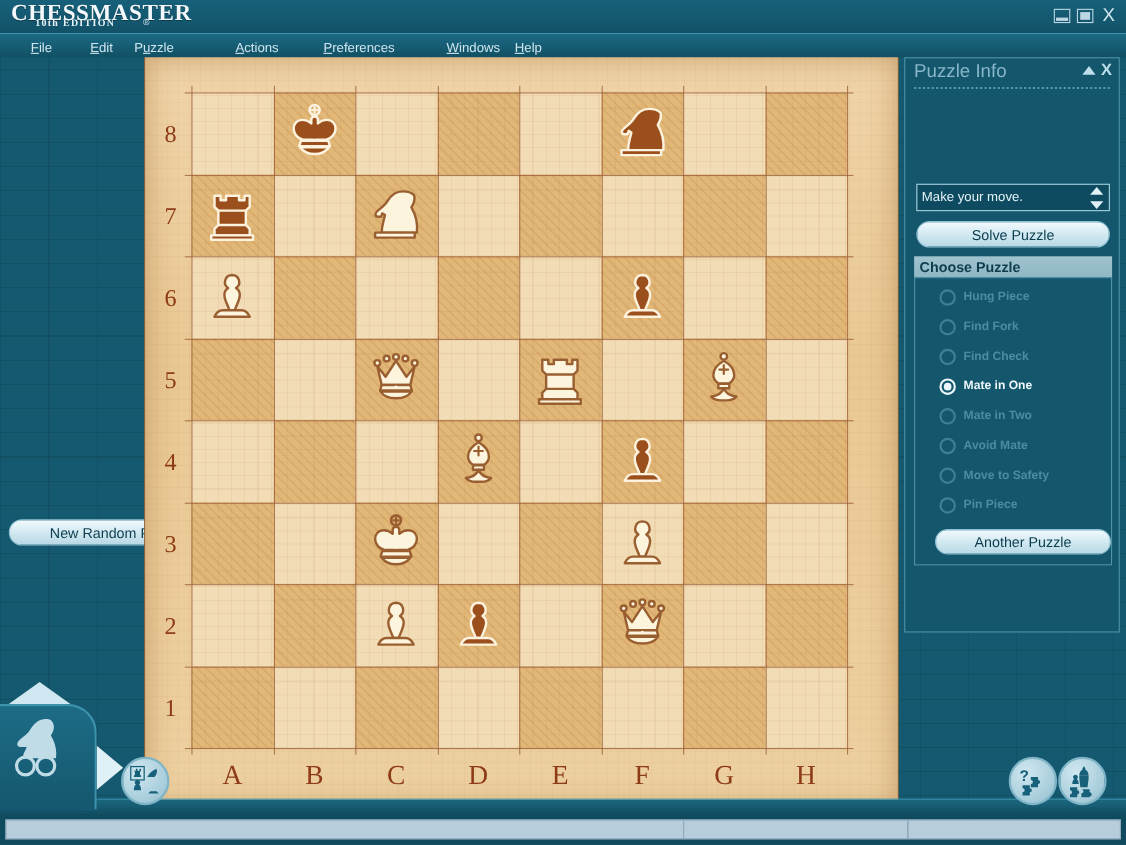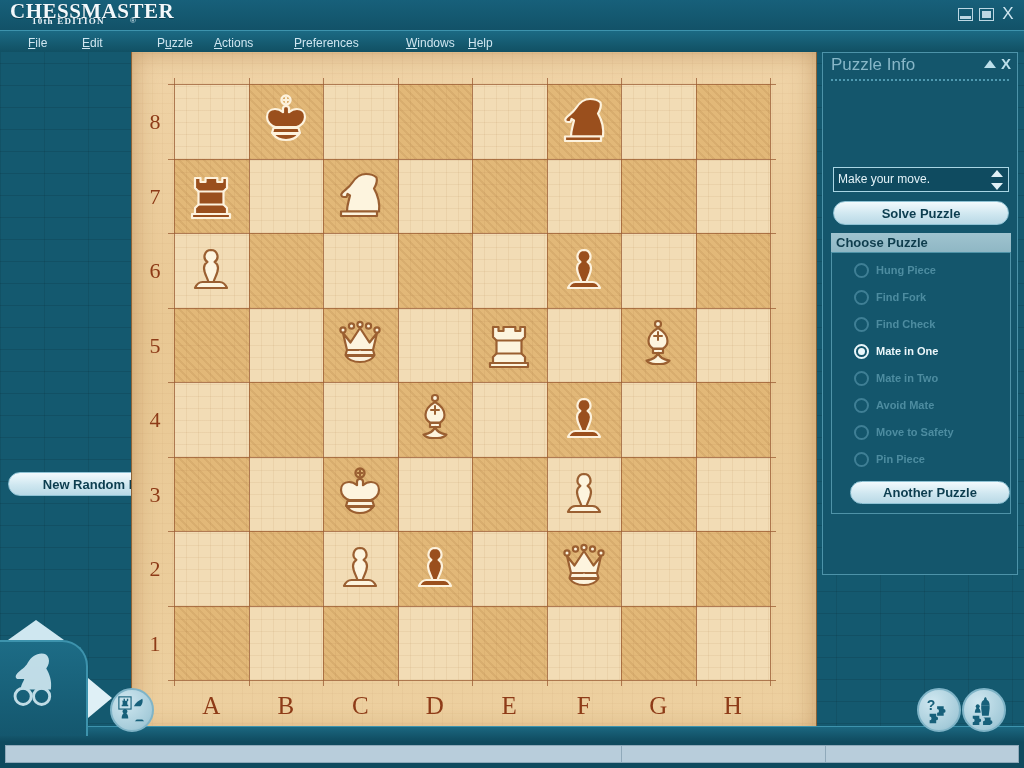--- a/index.html
+++ b/index.html
@@ -214,21 +214,21 @@
     position:absolute; right:4px; top:2px; width:14px; height:20px;
     display:flex; flex-direction:column; justify-content:space-between; align-items:center;
   }
   .spin .su{width:0;height:0;border-left:6px solid transparent;border-right:6px solid transparent;border-bottom:7px solid #dff0f6;}
   .spin .sd{width:0;height:0;border-left:6px solid transparent;border-right:6px solid transparent;border-top:7px solid #dff0f6;}
 
   .btn-pill{
     display:flex;align-items:center;justify-content:center;
     background:linear-gradient(180deg,#f2fafd 0%,#cfe7f0 55%,#b9d9e6 100%);
     border-radius:12px;
-    color:#0c3d4f; font-size:13px; font-weight:bold;
+    color:#0c3d4f; font-size:13px; font-weight:normal;
     border:1px solid #8fc2d4;
     cursor:pointer;
   }
   .solve-btn{
     position:absolute; left:10px; top:148px; width:176px; height:24px;
   }
   .choose-head{
     position:absolute; left:8px; top:180px; width:180px; height:19px;
     background:linear-gradient(180deg,#9fc3cf 0%,#8fb7c4 100%);
     color:#0f3d4d; font-size:13px; font-weight:bold;
@@ -329,21 +329,21 @@
   <div class="winbtns">
     <div class="wb wb-min"></div>
     <div class="wb wb-max"></div>
     <div class="wb-close">X</div>
   </div>
 </div>
 
 <div class="menubar">
   <div class="menu-item" style="left:28px"><u>F</u><span>ile</span></div>
   <div class="menu-item" style="left:82px"><u>E</u><span>dit</span></div>
-  <div class="menu-item" style="left:157px">P<u>u</u><span>zzle</span></div>
+  <div class="menu-item" style="left:122px">P<u>u</u><span>zzle</span></div>
   <div class="menu-item" style="left:214px"><u>A</u><span>ctions</span></div>
   <div class="menu-item" style="left:294px"><u>P</u><span>references</span></div>
   <div class="menu-item" style="left:406px"><u>W</u><span>indows</span></div>
   <div class="menu-item" style="left:468px"><u>H</u><span>elp</span></div>
 </div>
 
 <div class="board-wrap">
   <div class="board-felt"></div>
   <div class="grid" id="grid">
       <div class="sq light" style="left: 0px; top: 0px;">

